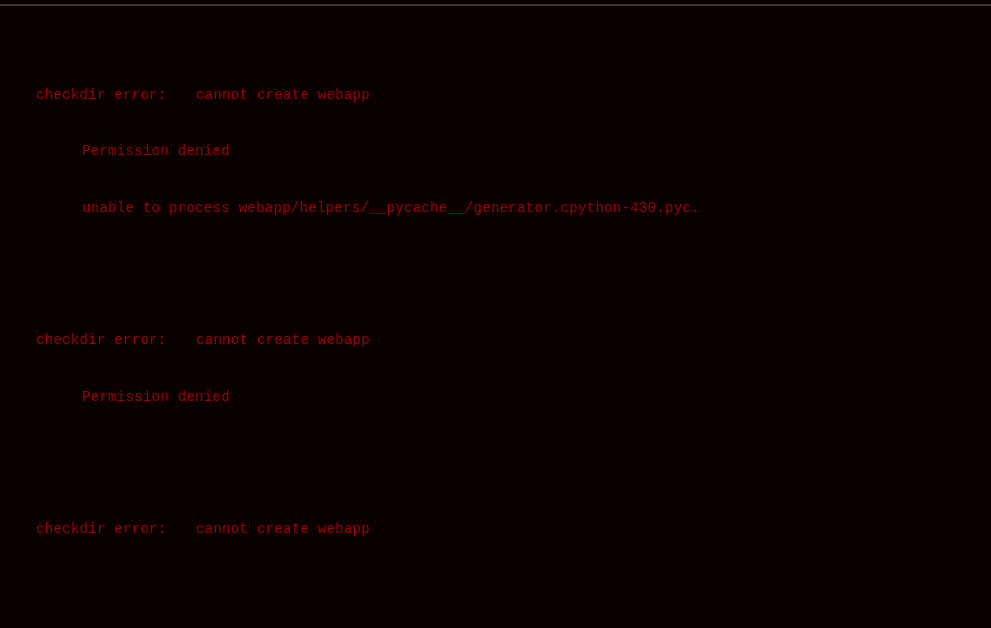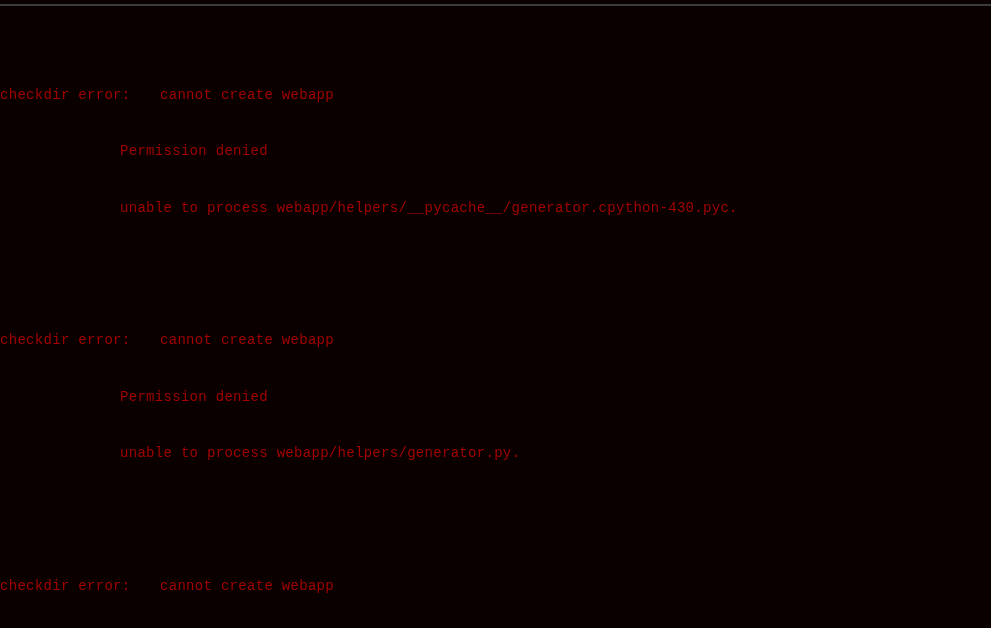--- a/index.html
+++ b/index.html
@@ -26,42 +26,42 @@
     }
     .terminal {
       padding-left: 0;
       white-space: pre;
       letter-spacing: 0.3px;
     }
     .line {
       display: block;
     }
     .indent {
-      padding-left: 120px;
+      padding-left: 82px;
     }
     .label {
       display: inline-block;
       width: 160px;
+      margin-left: 36px;
     }
   </style>
 </head>
 <body>
 
 <div class="top-bar"></div>
 
 <div class="terminal">
   <div>
     <span class="line"><span class="label">checkdir error:</span><span>cannot create webapp</span></span>
     <span class="line indent">Permission denied</span>
     <span class="line indent"><span>unable to process </span><span>webapp/helpers/__pycache__/generator.cpython-430.pyc.</span></span>
   </div>
   <div>
     <span class="line"><span class="label">checkdir error:</span><span>cannot create webapp</span></span>
     <span class="line indent">Permission denied</span>
-    <span class="line indent"><span>unable to process </span><span>webapp/helpers/generator.py.</span></span>
   </div>
   <div>
     <span class="line"><span class="label">checkdir error:</span><span>cannot create webapp</span></span>
     
     
   </div>
   
   
   
   

